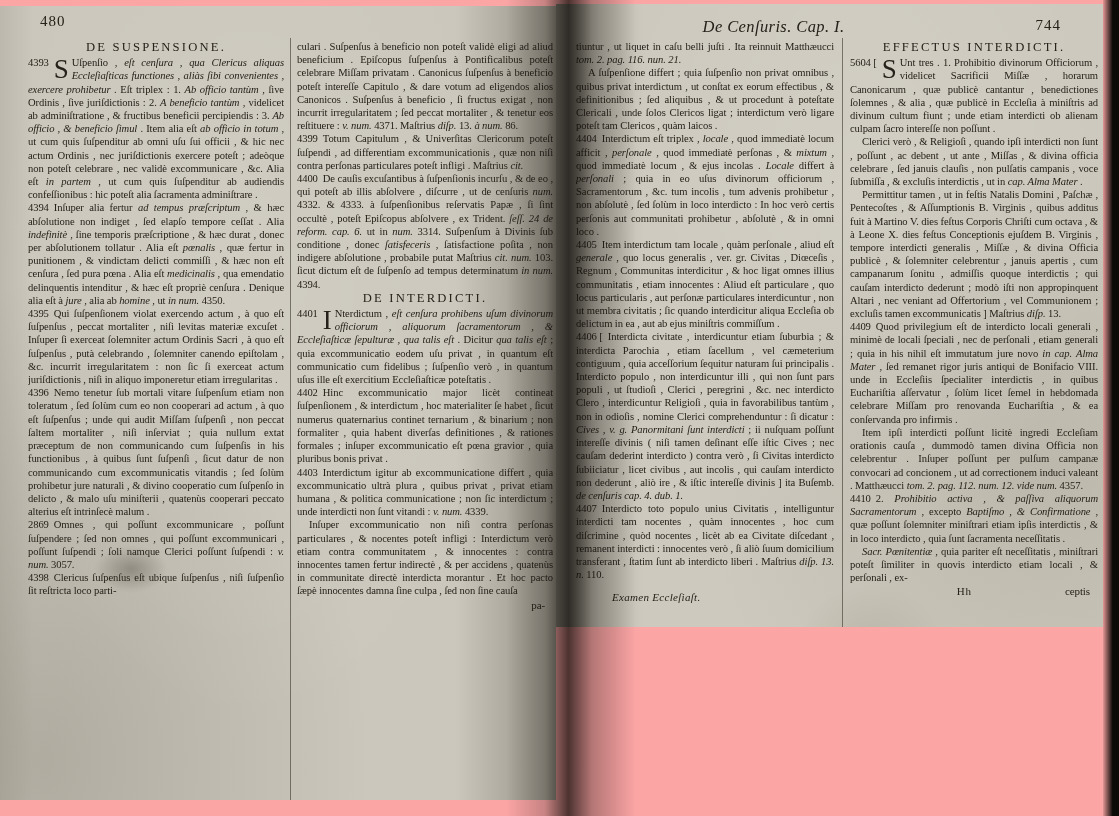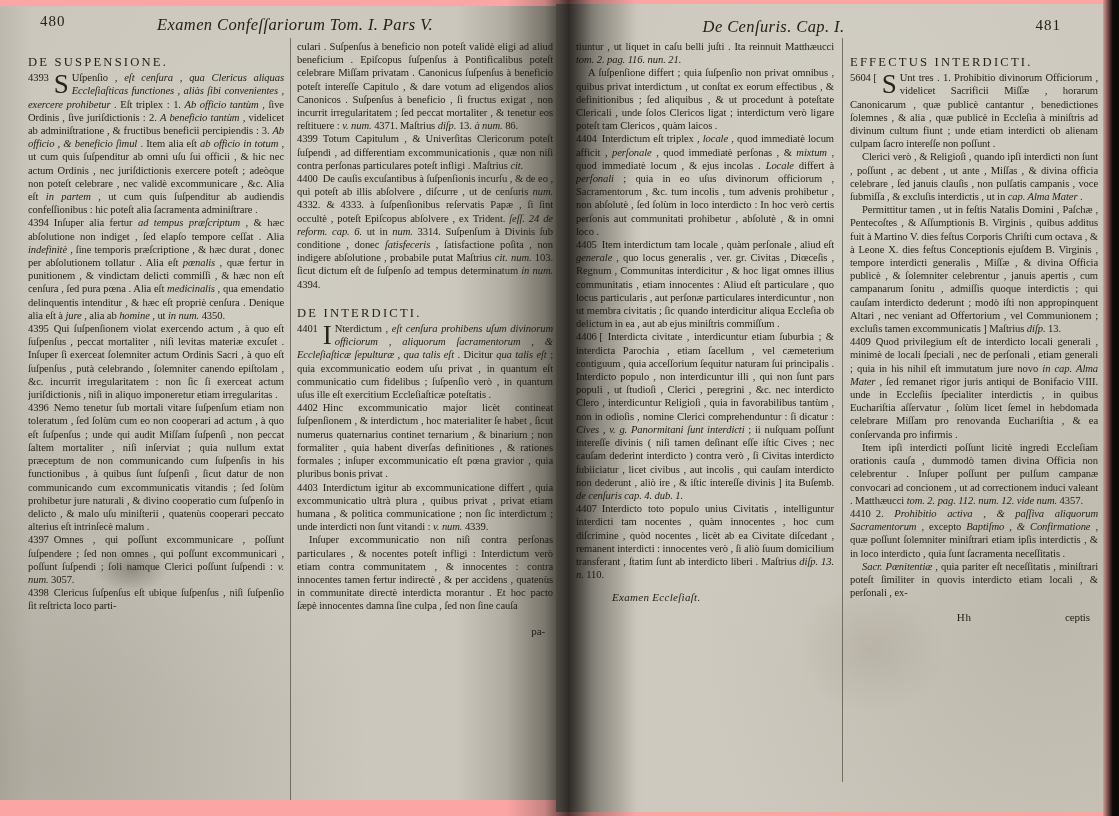--- a/index.html
+++ b/index.html
@@ -12,21 +12,21 @@
   .page { position:absolute; overflow:hidden; }
   .page-left {
     left:0; top:6px; width:556px; height:794px;
     background:
       radial-gradient(ellipse at 45% 35%, rgba(255,255,248,0.10), transparent 62%),
       radial-gradient(ellipse at 8% 95%, rgba(70,62,48,0.20), transparent 45%),
       linear-gradient(90deg, rgba(60,52,40,0.10), transparent 6%, transparent 82%, rgba(40,34,24,0.30) 98%),
       #cbc7bc;
   }
   .page-right {
-    left:556px; top:4px; width:547px; height:808px;
+    left:556px; top:4px; width:547px; height:623px;
     background:
       radial-gradient(ellipse at 55% 30%, rgba(255,255,248,0.10), transparent 60%),
       radial-gradient(ellipse at 90% 75%, rgba(105,95,75,0.16), transparent 50%),
       linear-gradient(90deg, rgba(25,20,12,0.42), rgba(60,52,40,0.12) 8%, transparent 16%),
       #cdc9be;
   }
   .gutter {
     position:absolute; left:506px; top:0; width:130px; height:816px; pointer-events:none;
     background:linear-gradient(90deg, transparent 0%, rgba(12,10,6,0.22) 30%, rgba(8,6,3,0.72) 48%, rgba(12,10,6,0.30) 66%, transparent 100%);
   }
@@ -46,56 +46,55 @@
   .page-left .col { top:34px; height:760px; }
   .page-right .col { top:36px; height:766px; }
   .page-left .c1 { left:28px; width:256px; }
   .page-left .c2 { left:297px; width:256px; }
   .page-right .c1 { left:20px; width:258px; }
   .page-right .c2 { left:294px; width:248px; }
   .colrule { position:absolute; width:1px; background:rgba(45,38,28,0.55); }
   .page-left .colrule { left:290px; top:32px; height:762px; }
   .page-right .colrule { left:286px; top:34px; height:744px; }
 
-  .colhead { text-align:left; font-size:12.6px; letter-spacing:2.2px; margin:16px 0 2px; white-space:nowrap; }
+  .colhead { text-align:center; font-size:12.6px; letter-spacing:2.2px; margin:1px 0 2px; white-space:nowrap; }
   .para { margin:0; }
   .para.ind { text-indent:12px; }
   .pnum { float:left; margin-right:5px; }
   .dropcap { float:left; font-size:27px; line-height:25px; height:25px; margin:1px 3px 0 0; }
   .it { font-style:italic; }
   .colfoot { margin-top:10px; padding-left:36px; font-style:italic; font-size:11px; letter-spacing:0.3px; }
-  .catchline { position:relative; height:15px; margin-top:12px; font-size:11px; }
+  .catchline { position:relative; height:15px; margin-top:1px; font-size:11px; }
   .catchline .sig { position:absolute; left:43%; letter-spacing:1px; }
   .catchline .cw { position:absolute; right:8px; }
 
   .blot { position:absolute; pointer-events:none; }
   .blot-a { left:95px; top:540px; width:72px; height:46px;
     background:radial-gradient(closest-side, rgba(55,50,40,0.34), rgba(55,50,40,0)); filter:blur(1px); }
   .blot-b { left:240px; top:580px; width:150px; height:130px;
     background:radial-gradient(closest-side, rgba(100,90,70,0.14), rgba(100,90,70,0)); }
   .blot-c { left:430px; top:120px; width:90px; height:70px;
     background:radial-gradient(closest-side, rgba(110,100,80,0.12), rgba(110,100,80,0)); }
 </style>
 </head>
 <body>
 
 <div class="scan">
 
   <div class="page page-left">
     <div class="runhead">
       <span class="pageno">480</span>
-      <span class="runtitle">Examen Confeſſariorum Tom. I. Pars V.</span>
     </div>
     <div class="col c1">
         <div class="colhead">DE SUSPENSIONE.</div>
         <p class="para"><span class="pnum">4393</span><span class="dropcap">S</span><span>Uſpenſio , </span><span class="it">eſt cenſura , qua Clericus aliquas Eccleſiaſticas functiones , aliàs ſibi convenientes , exercere prohibetur</span><span> . Eſt triplex : 1. </span><span class="it">Ab officio tantùm</span><span> , ſive Ordinis , ſive juriſdictionis : 2. </span><span class="it">A beneficio tantùm</span><span> , videlicet ab adminiſtratione , &amp; fructibus beneficii percipiendis : 3. </span><span class="it">Ab officio , &amp; beneficio ſimul</span><span> . Item alia eſt </span><span class="it">ab officio in totum</span><span> , ut cum quis ſuſpenditur ab omni uſu ſui officii , &amp; hic nec actum Ordinis , nec juriſdictionis exercere poteſt ; adeòque non poteſt celebrare , nec validè excommunicare , &amp;c. Alia eſt </span><span class="it">in partem</span><span> , ut cum quis ſuſpenditur ab audiendis confeſſionibus : hic poteſt alia ſacramenta adminiſtrare .</span></p>
         <p class="para"><span class="pnum">4394</span><span>Inſuper alia fertur </span><span class="it">ad tempus præſcriptum</span><span> , &amp; hæc abſolutione non indiget , ſed elapſo tempore ceſſat . Alia </span><span class="it">indefinitè</span><span> , ſine temporis præſcriptione , &amp; hæc durat , donec per abſolutionem tollatur . Alia eſt </span><span class="it">pœnalis</span><span> , quæ fertur in punitionem , &amp; vindictam delicti commiſſi , &amp; hæc non eſt cenſura , ſed pura pœna . Alia eſt </span><span class="it">medicinalis</span><span> , qua emendatio delinquentis intenditur , &amp; hæc eſt propriè cenſura . Denique alia eſt à </span><span class="it">jure</span><span> , alia ab </span><span class="it">homine</span><span> , ut </span><span class="it">in num.</span><span> 4350.</span></p>
         <p class="para"><span class="pnum">4395</span><span>Qui ſuſpenſionem violat exercendo actum , à quo eſt ſuſpenſus , peccat mortaliter , niſi levitas materiæ excuſet . Inſuper ſi exerceat ſolemniter actum Ordinis Sacri , à quo eſt ſuſpenſus , putà celebrando , ſolemniter canendo epiſtolam , &amp;c. incurrit irregularitatem : non ſic ſi exerceat actum juriſdictionis , niſi in aliquo imponeretur etiam irregularitas .</span></p>
         <p class="para"><span class="pnum">4396</span><span>Nemo tenetur ſub mortali vitare ſuſpenſum etiam non toleratum , ſed ſolùm cum eo non cooperari ad actum , à quo eſt ſuſpenſus ; unde qui audit Miſſam ſuſpenſi , non peccat ſaltem mortaliter , niſi inſerviat ; quia nullum extat præceptum de non communicando cum ſuſpenſis in his functionibus , à quibus ſunt ſuſpenſi , ſicut datur de non communicando cum excommunicatis vitandis ; ſed ſolùm prohibetur jure naturali , &amp; divino cooperatio cum ſuſpenſo in delicto , &amp; malo uſu miniſterii , quatenùs cooperari peccato alterius eſt intrinſecè malum .</span></p>
-        <p class="para"><span class="pnum">4397</span><span>Omnes , qui poſſunt excommunicare , poſſunt ſuſpendere ; ſed non omnes , qui poſſunt excommunicari , poſſunt ſuſpendi ; ſoli namque Clerici poſſunt ſuſpendi : </span><span class="it">v. num.</span><span> 3057.</span></p>
+        <p class="para"><span class="pnum">2869</span><span>Omnes , qui poſſunt excommunicare , poſſunt ſuſpendere ; ſed non omnes , qui poſſunt excommunicari , poſſunt ſuſpendi ; ſoli namque Clerici poſſunt ſuſpendi : </span><span class="it">v. num.</span><span> 3057.</span></p>
         <p class="para"><span class="pnum">4398</span><span>Clericus ſuſpenſus eſt ubique ſuſpenſus , niſi ſuſpenſio ſit reſtricta loco parti-</span></p>
       </div>
     <div class="colrule"></div>
     <div class="col c2">
         <p class="para"><span>culari . Suſpenſus à beneficio non poteſt validè eligi ad aliud beneficium . Epiſcopus ſuſpenſus à Pontificalibus poteſt celebrare Miſſam privatam . Canonicus ſuſpenſus à beneficio poteſt intereſſe Capitulo , &amp; dare votum ad eligendos alios Canonicos . Suſpenſus à beneficio , ſi fructus exigat , non incurrit irregularitatem ; ſed peccat mortaliter , &amp; tenetur eos reſtituere : </span><span class="it">v. num.</span><span> 4371. Maſtrius </span><span class="it">diſp.</span><span> 13. </span><span class="it">à num.</span><span> 86.</span></p>
         <p class="para"><span class="pnum">4399</span><span>Totum Capitulum , &amp; Univerſitas Clericorum poteſt ſuſpendi , ad differentiam excommunicationis , quæ non niſi contra perſonas particulares poteſt infligi . Maſtrius </span><span class="it">cit.</span></p>
         <p class="para"><span class="pnum">4400</span><span>De cauſis excuſantibus à ſuſpenſionis incurſu , &amp; de eo , qui poteſt ab illis abſolvere , diſcurre , ut de cenſuris </span><span class="it">num.</span><span> 4332. &amp; 4333. à ſuſpenſionibus reſervatis Papæ , ſi ſint occultè , poteſt Epiſcopus abſolvere , ex Trident. </span><span class="it">ſeſſ. 24 de reform. cap. 6.</span><span> ut in </span><span class="it">num.</span><span> 3314. Suſpenſum à Divinis ſub conditione , donec </span><span class="it">ſatisfeceris</span><span> , ſatisfactione poſita , non indigere abſolutione , probabile putat Maſtrius </span><span class="it">cit. num.</span><span> 103. ſicut dictum eſt de ſuſpenſo ad tempus determinatum </span><span class="it">in num.</span><span> 4394.</span></p>
         <div class="colhead">DE INTERDICTI.</div>
         <p class="para"><span class="pnum">4401</span><span class="dropcap">I</span><span>Nterdictum , </span><span class="it">eſt cenſura prohibens uſum divinorum officiorum , aliquorum ſacramentorum , &amp; Eccleſiaſticæ ſepulturæ , qua talis eſt</span><span> . Dicitur </span><span class="it">qua talis eſt</span><span> ; quia excommunicatio eodem uſu privat , in quantum eſt communicatio cum fidelibus ; ſuſpenſio verò , in quantum uſus ille eſt exercitium Eccleſiaſticæ poteſtatis .</span></p>
         <p class="para"><span class="pnum">4402</span><span>Hinc excommunicatio major licèt contineat ſuſpenſionem , &amp; interdictum , hoc materialiter ſe habet , ſicut numerus quaternarius continet ternarium , &amp; binarium ; non formaliter , quia habent diverſas definitiones , &amp; rationes formales ; inſuper excommunicatio eſt pœna gravior , quia pluribus bonis privat .</span></p>
@@ -105,21 +104,21 @@
           <span class="cw">pa-</span>
         </div>
       </div>
     <div class="blot blot-a"></div>
     <div class="blot blot-c"></div>
   </div>
 
   <div class="page page-right">
     <div class="runhead">
       <span class="runtitle">De Cenſuris. Cap. I.</span>
-      <span class="pageno">481</span>
+      <span class="pageno">744</span>
     </div>
     <div class="col c1">
         <p class="para"><span>tiuntur , ut liquet in caſu belli juſti . Ita reinnuit Matthæucci </span><span class="it">tom. 2. pag. 116. nun. 21.</span></p>
         <p class="para ind"><span>A ſuſpenſione differt ; quia ſuſpenſio non privat omnibus , quibus privat interdictum , ut conſtat ex eorum effectibus , &amp; definitionibus ; ſed aliquibus , &amp; ut procedunt à poteſtate Clericali , unde ſolos Clericos ligat ; interdictum verò ligare poteſt tam Clericos , quàm laicos .</span></p>
         <p class="para"><span class="pnum">4404</span><span>Interdictum eſt triplex , </span><span class="it">locale</span><span> , quod immediatè locum afficit , </span><span class="it">perſonale</span><span> , quod immediatè perſonas , &amp; </span><span class="it">mixtum</span><span> , quod immediatè locum , &amp; ejus incolas . </span><span class="it">Locale</span><span> differt à </span><span class="it">perſonali</span><span> ; quia in eo uſus divinorum officiorum , Sacramentorum , &amp;c. tum incolis , tum advenis prohibetur , non abſolutè , ſed ſolùm in loco interdicto : In hoc verò certis perſonis aut communitati prohibetur , abſolutè , &amp; in omni loco .</span></p>
         <p class="para"><span class="pnum">4405</span><span>Item interdictum tam locale , quàm perſonale , aliud eſt </span><span class="it">generale</span><span> , quo locus generalis , ver. gr. Civitas , Diœceſis , Regnum , Communitas interdicitur , &amp; hoc ligat omnes illius communitatis , etiam innocentes : Aliud eſt particulare , quo locus particularis , aut perſonæ particulares interdicuntur , non ut membra civitatis ; ſic quando interdicitur aliqua Eccleſia ob delictum in ea , aut ab ejus miniſtris commiſſum .</span></p>
         <p class="para"><span class="pnum">4406 [</span><span>Interdicta civitate , interdicuntur etiam ſuburbia ; &amp; interdicta Parochia , etiam ſacellum , vel cæmeterium contiguum , quia acceſſorium ſequitur naturam ſui principalis . Interdicto populo , non interdicuntur illi , qui non ſunt pars populi , ut ſtudioſi , Clerici , peregrini , &amp;c. nec interdicto Clero , interdicuntur Religioſi , quia in favorabilibus tantùm , non in odioſis , nomine Clerici comprehenduntur : ſi dicatur : </span><span class="it">Cives , v. g. Panormitani ſunt interdicti</span><span> ; ii nuſquam poſſunt intereſſe divinis ( niſi tamen deſinant eſſe iſtic Cives ; nec cauſam dederint interdicto ) contra verò , ſi Civitas interdicto ſubiiciatur , licet civibus , aut incolis , qui cauſam interdicto non dederunt , aliò ire , &amp; iſtic intereſſe divinis ] ita Buſemb. </span><span class="it">de cenſuris cap. 4. dub. 1.</span></p>
         <p class="para"><span class="pnum">4407</span><span>Interdicto toto populo unius Civitatis , intelliguntur interdicti tam nocentes , quàm innocentes , hoc cum diſcrimine , quòd nocentes , licèt ab ea Civitate diſcedant , remanent interdicti : innocentes verò , ſi aliò ſuum domicilium transferant , ſtatim ſunt ab interdicto liberi . Maſtrius </span><span class="it">diſp. 13. n.</span><span> 110.</span></p>
         <div class="colfoot">Examen Eccleſiaſt.</div>
       </div>

